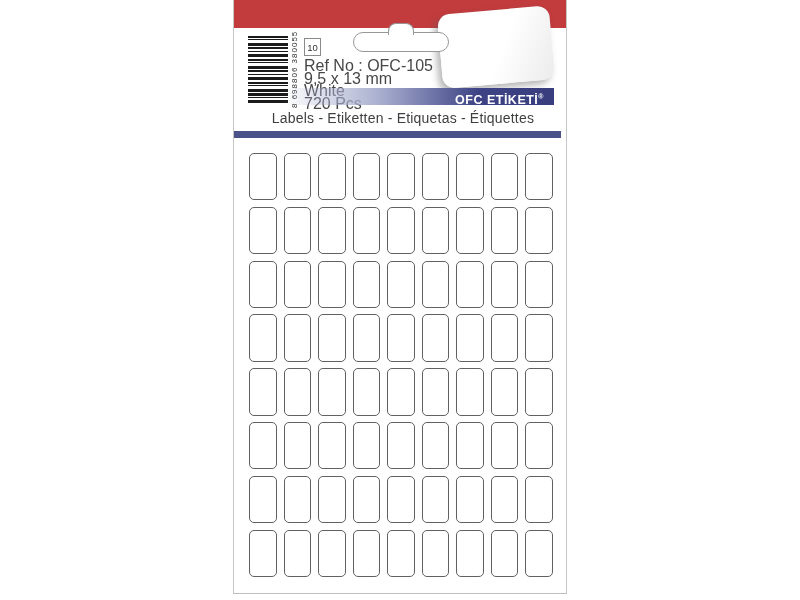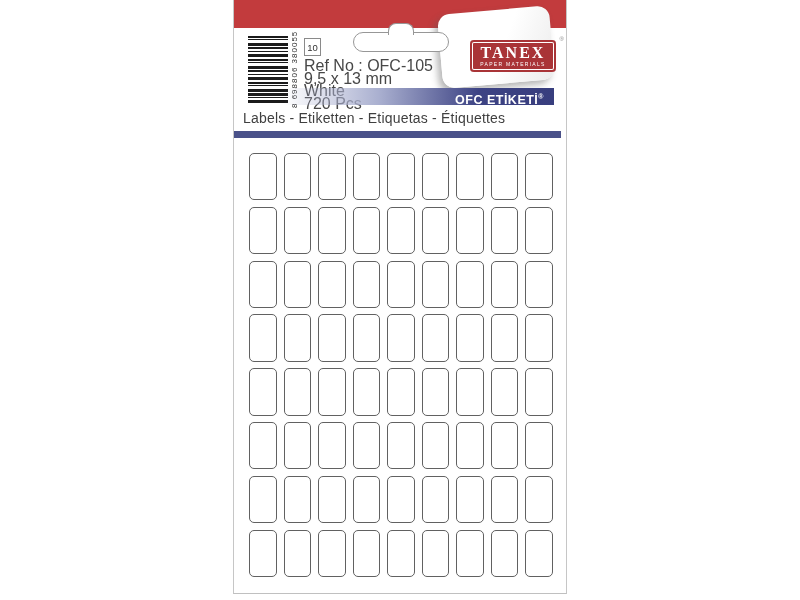--- a/index.html
+++ b/index.html
@@ -70,21 +70,21 @@
   
   .ofc-band{
     position:absolute;left:50px;top:88px;width:270px;height:17px;z-index:3;
     background:linear-gradient(to right,rgba(255,255,255,0) 0%,#aab0d0 35%,#3d4384 72%,#383e7e 100%);
     color:#fff;font-weight:bold;font-size:12.5px;line-height:17px;text-align:right;
     padding-right:10px;box-sizing:border-box;letter-spacing:0.5px;
   }
   .ofc-band sup{font-size:7px;}
   .languages-line{
     position:absolute;left:9px;top:110px;width:320px;font-size:14px;color:#3f3f3f;
-    letter-spacing:0.2px;z-index:2;
+    letter-spacing:0.2px;z-index:2;text-align:center;
   }
   .navy-bar{position:absolute;left:0;top:131px;width:327px;height:7px;background:#4a5189;z-index:2;}
   
   .label-grid{
     position:absolute;left:15px;top:153px;width:304px;height:424px;display:grid;
     gap:6.5px 7px;z-index:2;
   }
   .label-cell{
     border:1.4px solid #616161;border-radius:5px;background:#ffffff;box-sizing:border-box;
   }
@@ -109,25 +109,20 @@
 
     <div class="info-block">
       <div>Ref No : OFC-105</div>
       <div>9,5 x 13 mm</div>
       <div>White</div>
       <div>720 Pcs</div>
     </div>
 
     <div class="curl"></div>
 
-    <div class="tanex-logo">
-      <div class="tanex-brand">TANEX</div>
-      <div class="tanex-reg">®</div>
-      <div class="tanex-tagline">PAPER MATERIALS</div>
-    </div>
 
     <div class="ofc-band"><span>OFC ETİKETİ</span><sup>®</sup></div>
 
     <div class="languages-line">Labels - Etiketten - Etiquetas - Étiquettes</div>
 
     <div class="navy-bar"></div>
 
     <div class="label-grid" style="grid-template-columns: repeat(9, 1fr); grid-template-rows: repeat(8, 1fr);">
         <div class="label-cell"></div>
         <div class="label-cell"></div>

